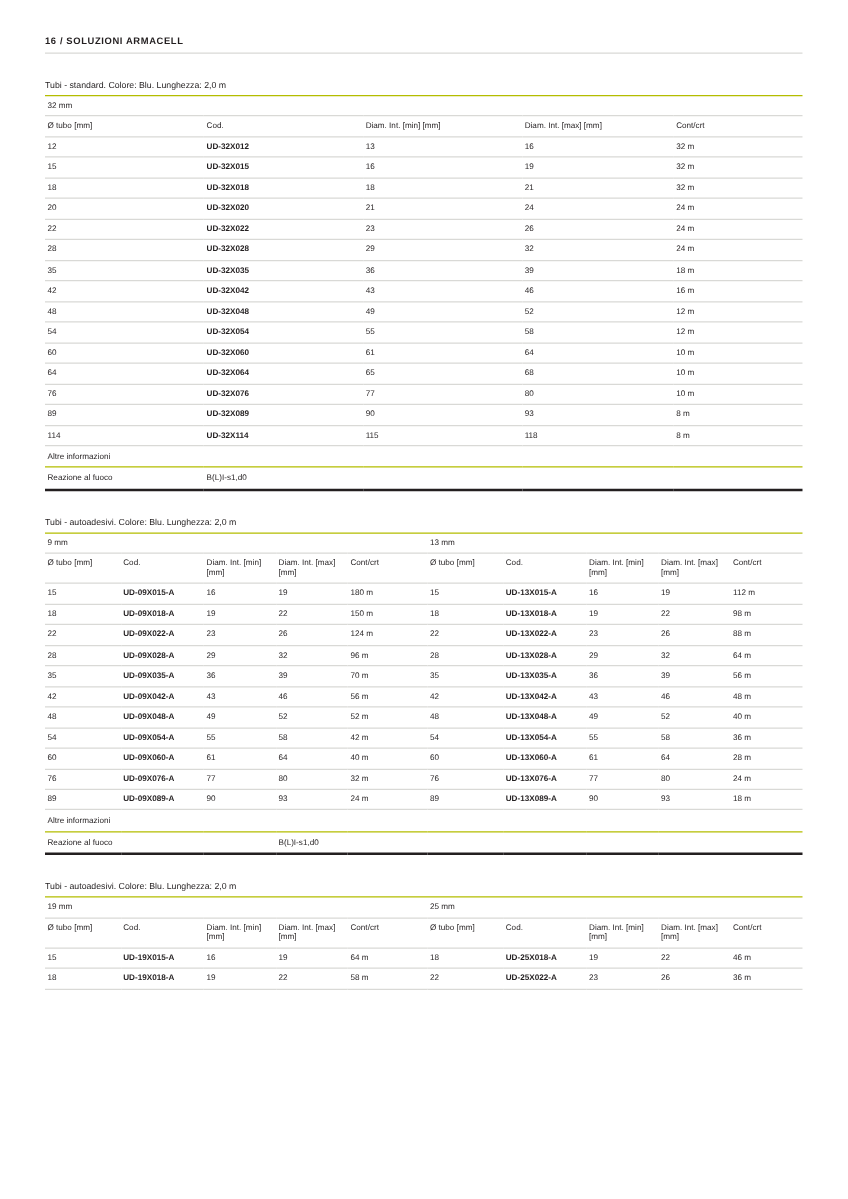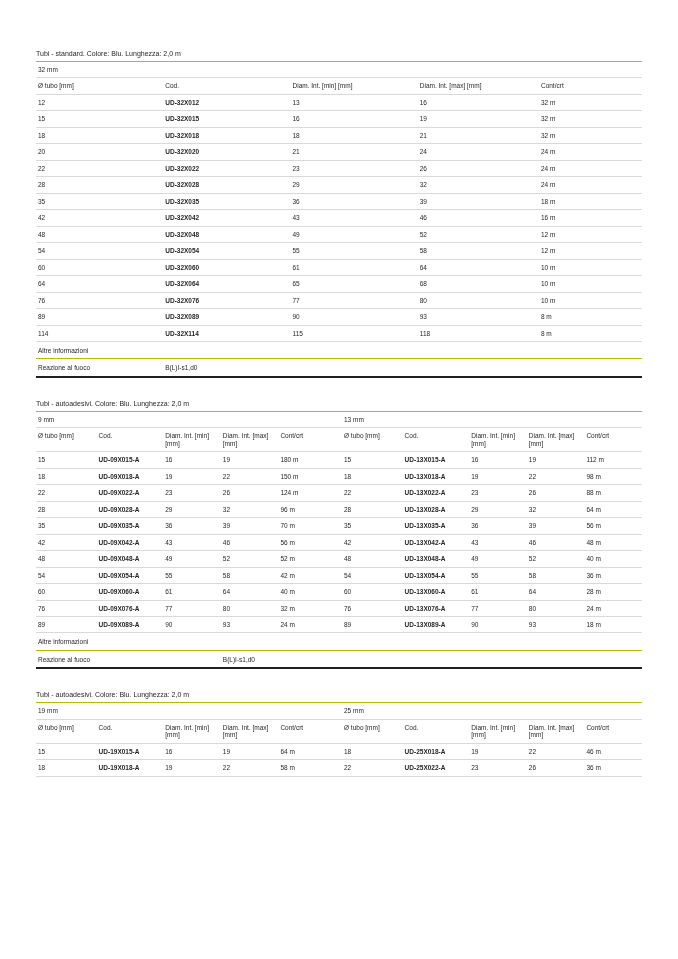--- a/index.html
+++ b/index.html
@@ -68,20 +68,21 @@
     border-bottom: 2px solid #231f20;
     padding-top: 5px;
     padding-bottom: 4px;
   }
 </style>
 </head>
 <body>
 
 <div class="page">
 
+  <div class="page-header">16 / SOLUZIONI ARMACELL</div>
 
   <div class="section">
     <div class="section-title">Tubi - standard. Colore: Blu. Lunghezza: 2,0 m</div>
     <table>
       <colgroup>
         <col style="width:21%">
           <col style="width:21%">
           <col style="width:21%">
           <col style="width:20%">
           <col style="width:17%">

